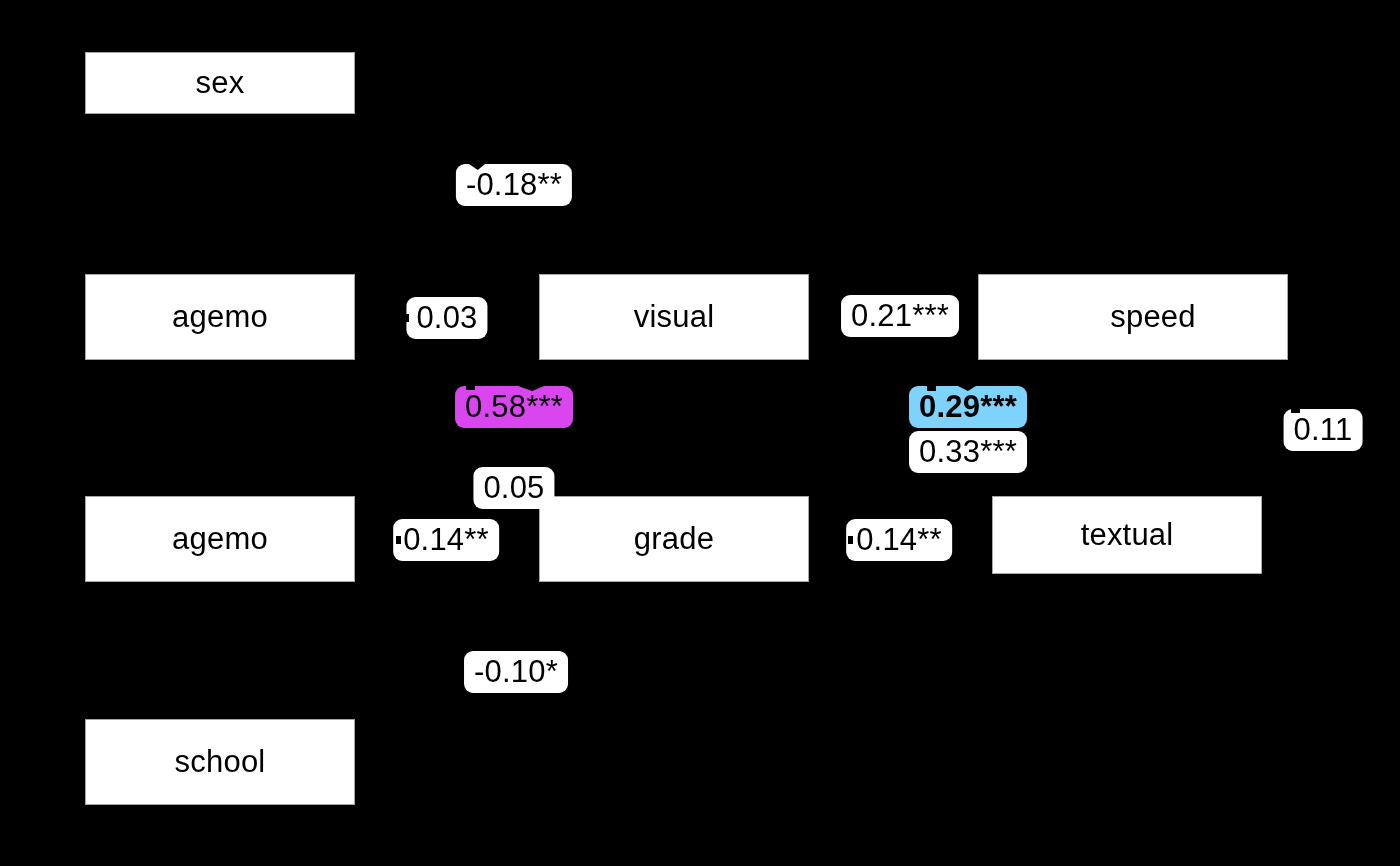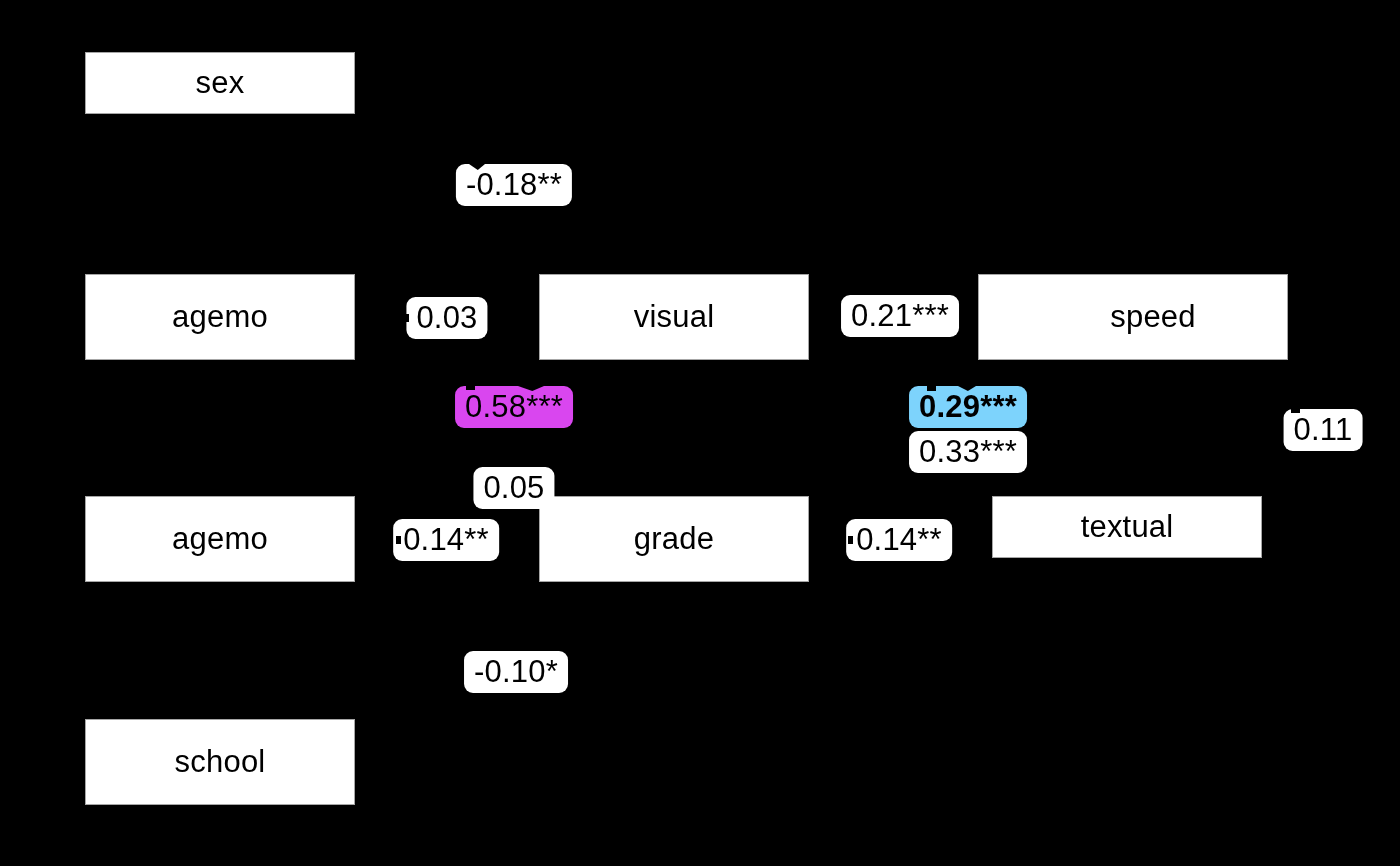--- a/index.html
+++ b/index.html
@@ -79,21 +79,21 @@
       <path d="M 1262 317 C 1362 342, 1362 514, 1262 539" fill="none" stroke="#000000" stroke-width="2" marker-end="url(#arrow)"></path>
     </svg>
   <div id="node-layer">
       <div class="node" style="left: 85px; top: 52px; width: 270px; height: 62px; background: rgb(255, 255, 255); color: rgb(0, 0, 0);">sex</div>
       <div class="node" style="left: 85px; top: 274px; width: 270px; height: 86px; background: rgb(255, 255, 255); color: rgb(0, 0, 0);">agemo</div>
       <div class="node" style="left: 85px; top: 496px; width: 270px; height: 86px; background: rgb(255, 255, 255); color: rgb(0, 0, 0);">agemo</div>
       <div class="node" style="left: 85px; top: 719px; width: 270px; height: 86px; background: rgb(255, 255, 255); color: rgb(0, 0, 0);">school</div>
       <div class="node" style="left: 539px; top: 274px; width: 270px; height: 86px; background: rgb(255, 255, 255); color: rgb(0, 0, 0);">visual</div>
       <div class="node" style="left: 539px; top: 496px; width: 270px; height: 86px; background: rgb(255, 255, 255); color: rgb(0, 0, 0);">grade</div>
       <div class="node" style="left: 978px; top: 274px; width: 270px; height: 86px; background: #ffffff; color: rgb(0, 0, 0); padding-left: 40px;">speed</div>
-      <div class="node" style="left: 992px; top: 496px; width: 270px; height: 62px; background: rgb(255, 255, 255); color: rgb(0, 0, 0);">textual</div>
+      <div class="node" style="left: 992px; top: 496px; width: 270px; height: 78px; background: rgb(255, 255, 255); color: rgb(0, 0, 0);">textual</div>
     </div>
   <div id="label-layer">
       <div class="edge-label" style="left: 514px; top: 185px; background: rgb(255, 255, 255); color: rgb(0, 0, 0);">-0.18**</div>
       <div class="edge-label" style="left: 447px; top: 318px; background: rgb(255, 255, 255); color: rgb(0, 0, 0);">0.03</div>
       <div class="edge-label" style="left: 514px; top: 407px; background: #d946ef; color: rgb(0, 0, 0);">0.58***</div>
       <div class="edge-label" style="left: 514px; top: 452px; background: rgb(255, 255, 255); color: rgb(0, 0, 0); margin-top: 36px;">0.05</div>
       <div class="edge-label" style="left: 446px; top: 540px; background: rgb(255, 255, 255); color: rgb(0, 0, 0);">0.14**</div>
       <div class="edge-label" style="left: 516px; top: 672px; background: rgb(255, 255, 255); color: rgb(0, 0, 0);">-0.10*</div>
       <div class="edge-label" style="left: 900px; top: 316px; background: rgb(255, 255, 255); color: rgb(0, 0, 0);">0.21***</div>
       <div class="edge-label" style="left: 968px; top: 407px; background: #7dd3fc; color: rgb(0, 0, 0); font-weight: bold;">0.29***</div>

